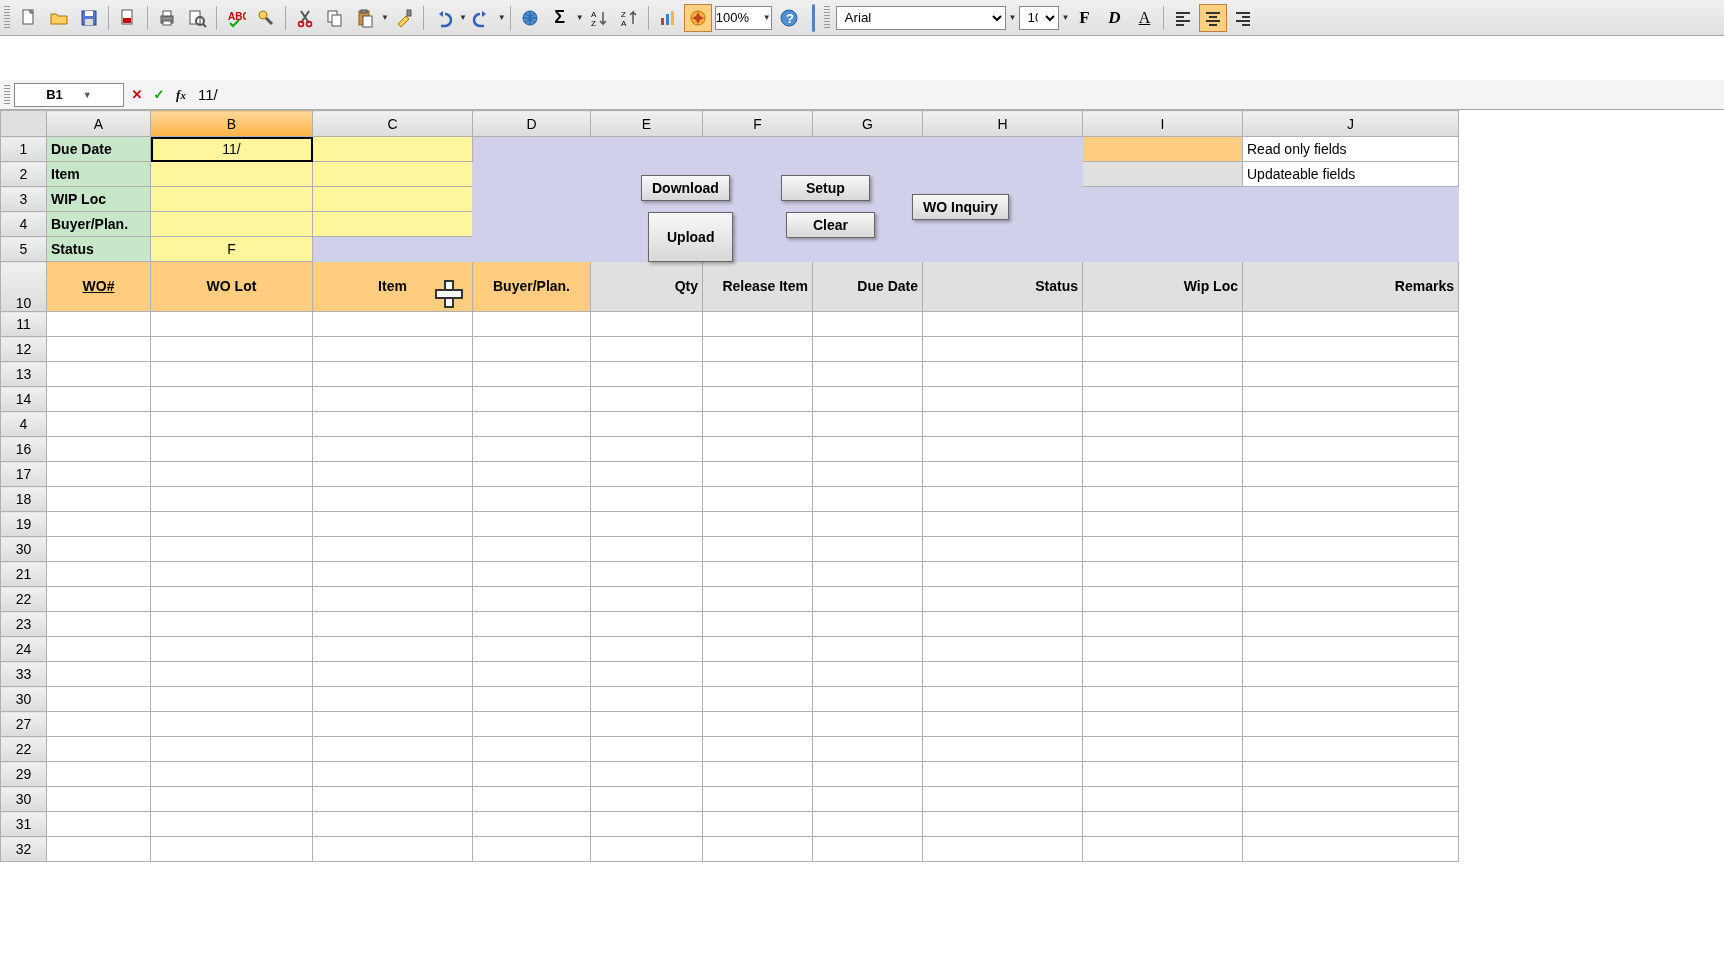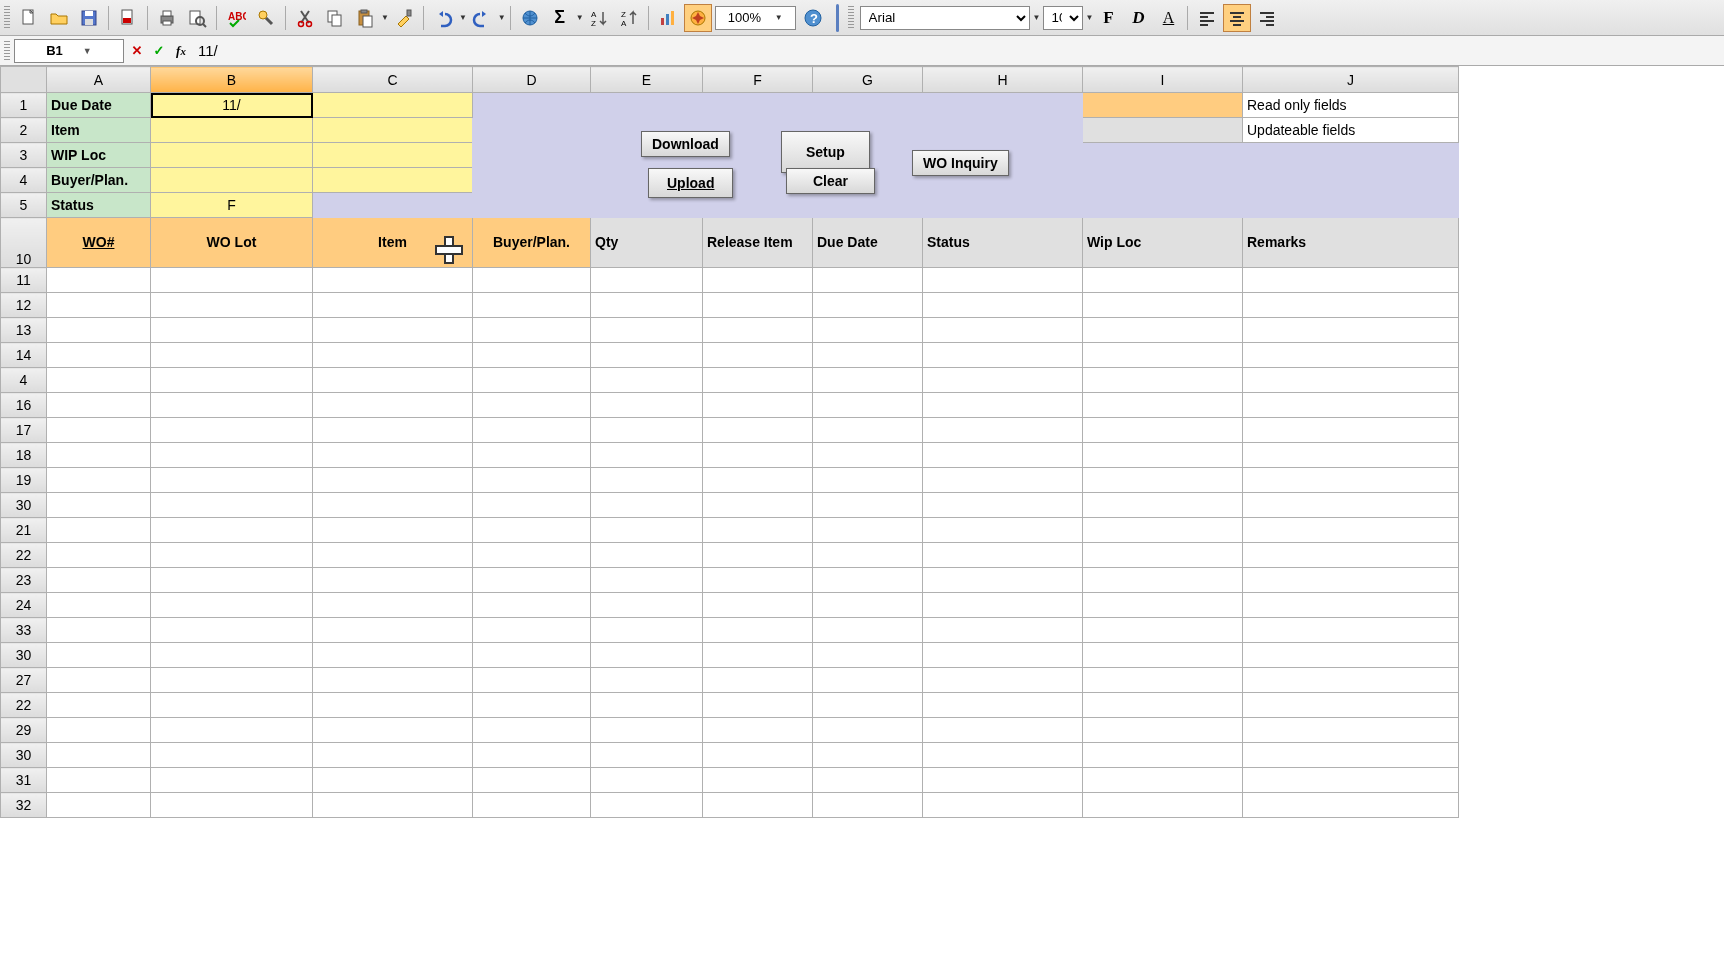--- a/index.html
+++ b/index.html
@@ -4,50 +4,50 @@
 <style>
 * { box-sizing: border-box; margin: 0; padding: 0; }
 body { font-family: Arial, sans-serif; font-size: 13px; background: #fff; overflow: hidden; }
 
 .toolbar1 { display: flex; align-items: center; height: 36px; background: linear-gradient(#f0f0f0, #e0e0e0); border-bottom: 1px solid #aaa; padding: 0 4px; }
 .toolbar1 .grip { width: 6px; height: 24px; background: repeating-linear-gradient(#999 0 1px, transparent 1px 3px); margin-right: 4px; }
 .tbtn { width: 28px; height: 28px; display: flex; align-items: center; justify-content: center; border: 1px solid transparent; background: transparent; cursor: pointer; margin: 0 1px; }
 .tbtn.active { background: #ffd080; border-color: #c08040; }
 .sep { width: 1px; height: 24px; background: #aaa; margin: 0 4px; }
 .dropdown-arrow { font-size: 8px; color: #333; margin-left: 1px; }
-.zoom-box { display: flex; align-items: center; border: 1px solid #888; background: #fff; height: 24px; padding: 0 12px; margin: 0 2px; }
+.zoom-box { display: flex; align-items: center; border: 1px solid #888; background: #fff; height: 24px; padding: 0 0; margin: 0 2px; }
 .zoom-box input { border: none; width: 46px; font-size: 13px; outline: none; }
 .toolbar-gap { width: 20px; display: flex; align-items: center; justify-content: center; }
 .toolbar-gap::after { content: ""; width: 3px; height: 28px; background: #5a7fc0; border-radius: 2px; }
 .font-combo { border: 1px solid #888; background: #fff; height: 24px; padding: 2px 4px; margin: 0 2px; }
 .font-combo.name { width: 170px; }
 .font-combo.size { width: 40px; }
 
-.formula-bar { display: flex; align-items: center; height: 30px; background: #f4f4f4; border-bottom: 1px solid #aaa; padding: 0 4px; }
+.formula-bar { display: flex; align-items: center; height: 30px; background: #f4f4f4; border-bottom: 1px solid #aaa; padding: 0 4px; margin-top: 44px; }
 .name-box { width: 110px; height: 24px; border: 1px solid #888; background: #fff; display: flex; align-items: center; justify-content: center; font-weight: bold; margin-right: 2px; }
 .name-box .dd { font-size: 9px; margin-left: 20px; color: #555; }
 .fbtn { width: 22px; height: 22px; display: flex; align-items: center; justify-content: center; font-weight: bold; cursor: pointer; }
 .fbtn.cancel { color: #c00; }
 .fbtn.accept { color: #0a0; }
 .fbtn.fx { font-style: italic; font-family: serif; }
 .formula-input { flex: 1; border: none; background: transparent; font-size: 15px; padding: 0 6px; outline: none; }
 
 .sheet { position: relative; }
 table.grid { border-collapse: collapse; table-layout: fixed; }
 table.grid th, table.grid td { border: 1px solid #b0b0b0; height: 25px; font-size: 14px; padding: 0 4px; overflow: hidden; white-space: nowrap; }
 table.grid th.colhdr { background: linear-gradient(#f0f0f0, #dcdcdc); font-weight: normal; text-align: center; height: 26px; }
 table.grid th.colhdr.sel { background: linear-gradient(#ffd89b, #ffb347); }
 table.grid th.rowhdr { background: linear-gradient(#f0f0f0, #dcdcdc); font-weight: normal; text-align: center; width: 46px; }
 table.grid th.corner { background: #e0e0e0; width: 46px; }
 
 .label-cell { background: #c8e6c9; font-weight: bold; text-align: left; }
 .input-cell { background: #fff59d; }
 .input-cell.active { outline: 2px solid #000; outline-offset: -2px; }
 .hdr-cell { background: #ffcc80; font-weight: bold; text-align: center; }
-.hdr-cell2 { background: #e0e0e0; font-weight: bold; text-align: left; }
+.hdr-cell2 { background: #e0e0e0; font-weight: bold; text-align: right; }
 .legend-read { background: #ffcc80; }
 .legend-upd { background: #e0e0e0; }
 .panel-bg { background: #d0d0ea; }
 
 .embed-btn { display: inline-block; padding: 4px 10px; background: linear-gradient(#f8f8f8, #d8d8d8); border: 1px solid #666; font-weight: bold; font-size: 14px; box-shadow: 2px 2px 3px rgba(0,0,0,0.3); cursor: pointer; }
 .btn-wrap { position: absolute; }
 
 .cursor-plus { position: absolute; left: 435px; top: 170px; width: 24px; height: 24px; pointer-events: none; }
 .cursor-plus::before, .cursor-plus::after { content: ""; position: absolute; background: #fff; border: 2px solid #333; }
 .cursor-plus::before { left: 9px; top: 0; width: 6px; height: 24px; }
@@ -622,19 +622,19 @@
           <td></td>
           <td></td>
           <td></td>
           <td></td>
           <td></td>
         </tr>
       </tbody>
     </table>
 
 <div class="btn-wrap" style="left:641px; top:65px;"><button class="embed-btn">Download</button></div>
-<div class="btn-wrap" style="left:781px; top:65px;"><button class="embed-btn" style="padding:12px 24px;">Setup</button></div>
-<div class="btn-wrap" style="left:648px; top:102px;"><button class="embed-btn" style="padding:6px 18px;text-decoration:underline;">Upload</button></div>
+<div class="btn-wrap" style="left:781px; top:65px;"><button class="embed-btn" style="padding:4px 24px;">Setup</button></div>
+<div class="btn-wrap" style="left:648px; top:102px;"><button class="embed-btn" style="padding:16px 18px;">Upload</button></div>
 <div class="btn-wrap" style="left:786px; top:102px;"><button class="embed-btn" style="padding:4px 26px;">Clear</button></div>
 <div class="btn-wrap" style="left:912px; top:84px;"><button class="embed-btn">WO Inquiry</button></div>
 
 <div class="cursor-plus"></div>
 </div>
 
 </body></html>

